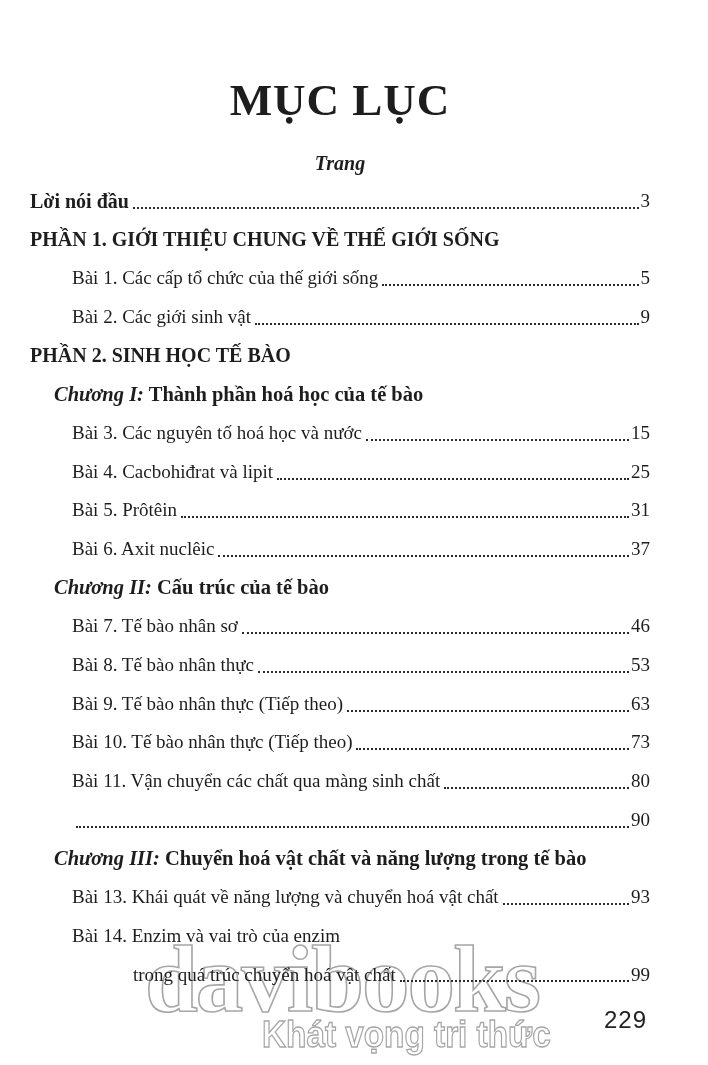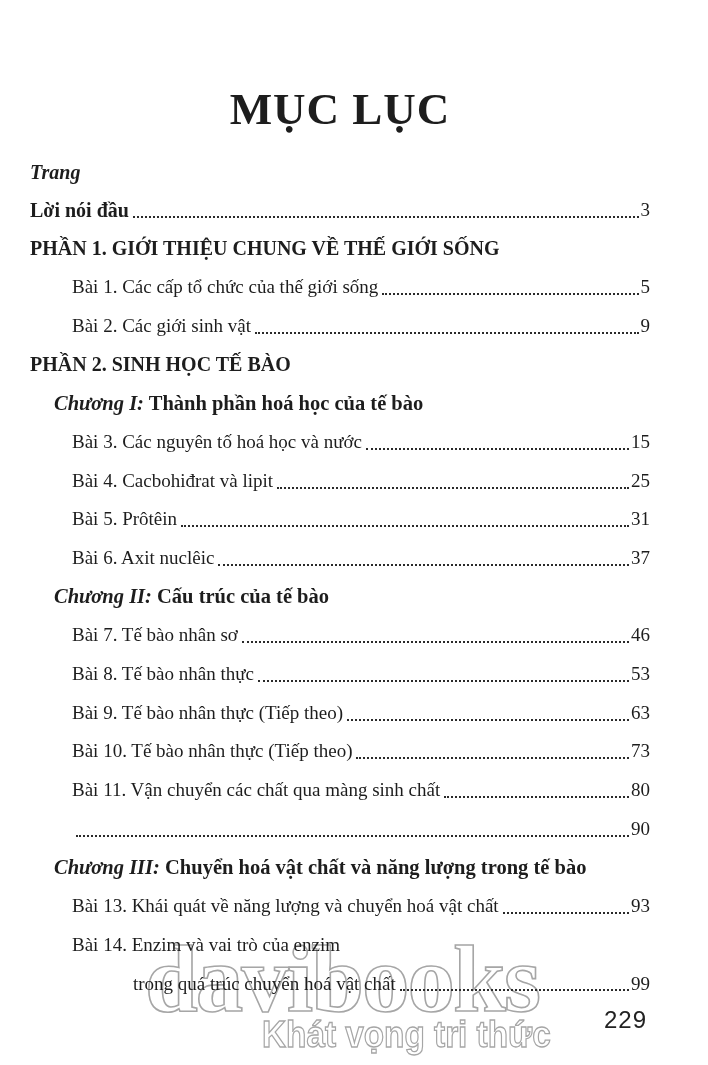--- a/index.html
+++ b/index.html
@@ -19,26 +19,26 @@
     position: relative;
     z-index: 1;
     margin-left: 30px;
     margin-right: 58px;
   }
   .page-title {
     text-align: center;
     font-size: 45px;
     font-weight: 700;
     letter-spacing: 1px;
-    margin: 12px;
+    margin: 3px;
     padding-top: 70px;
     line-height: 1.2;
   }
   .trang-row {
-    text-align: left;
+    text-align: center;
     font-style: italic;
     font-weight: 700;
     font-size: 20px;
     margin-top: 26px;
     line-height: 1;
   }
   .toc {
     margin-top: 8px;
     text-align: right;
   }

